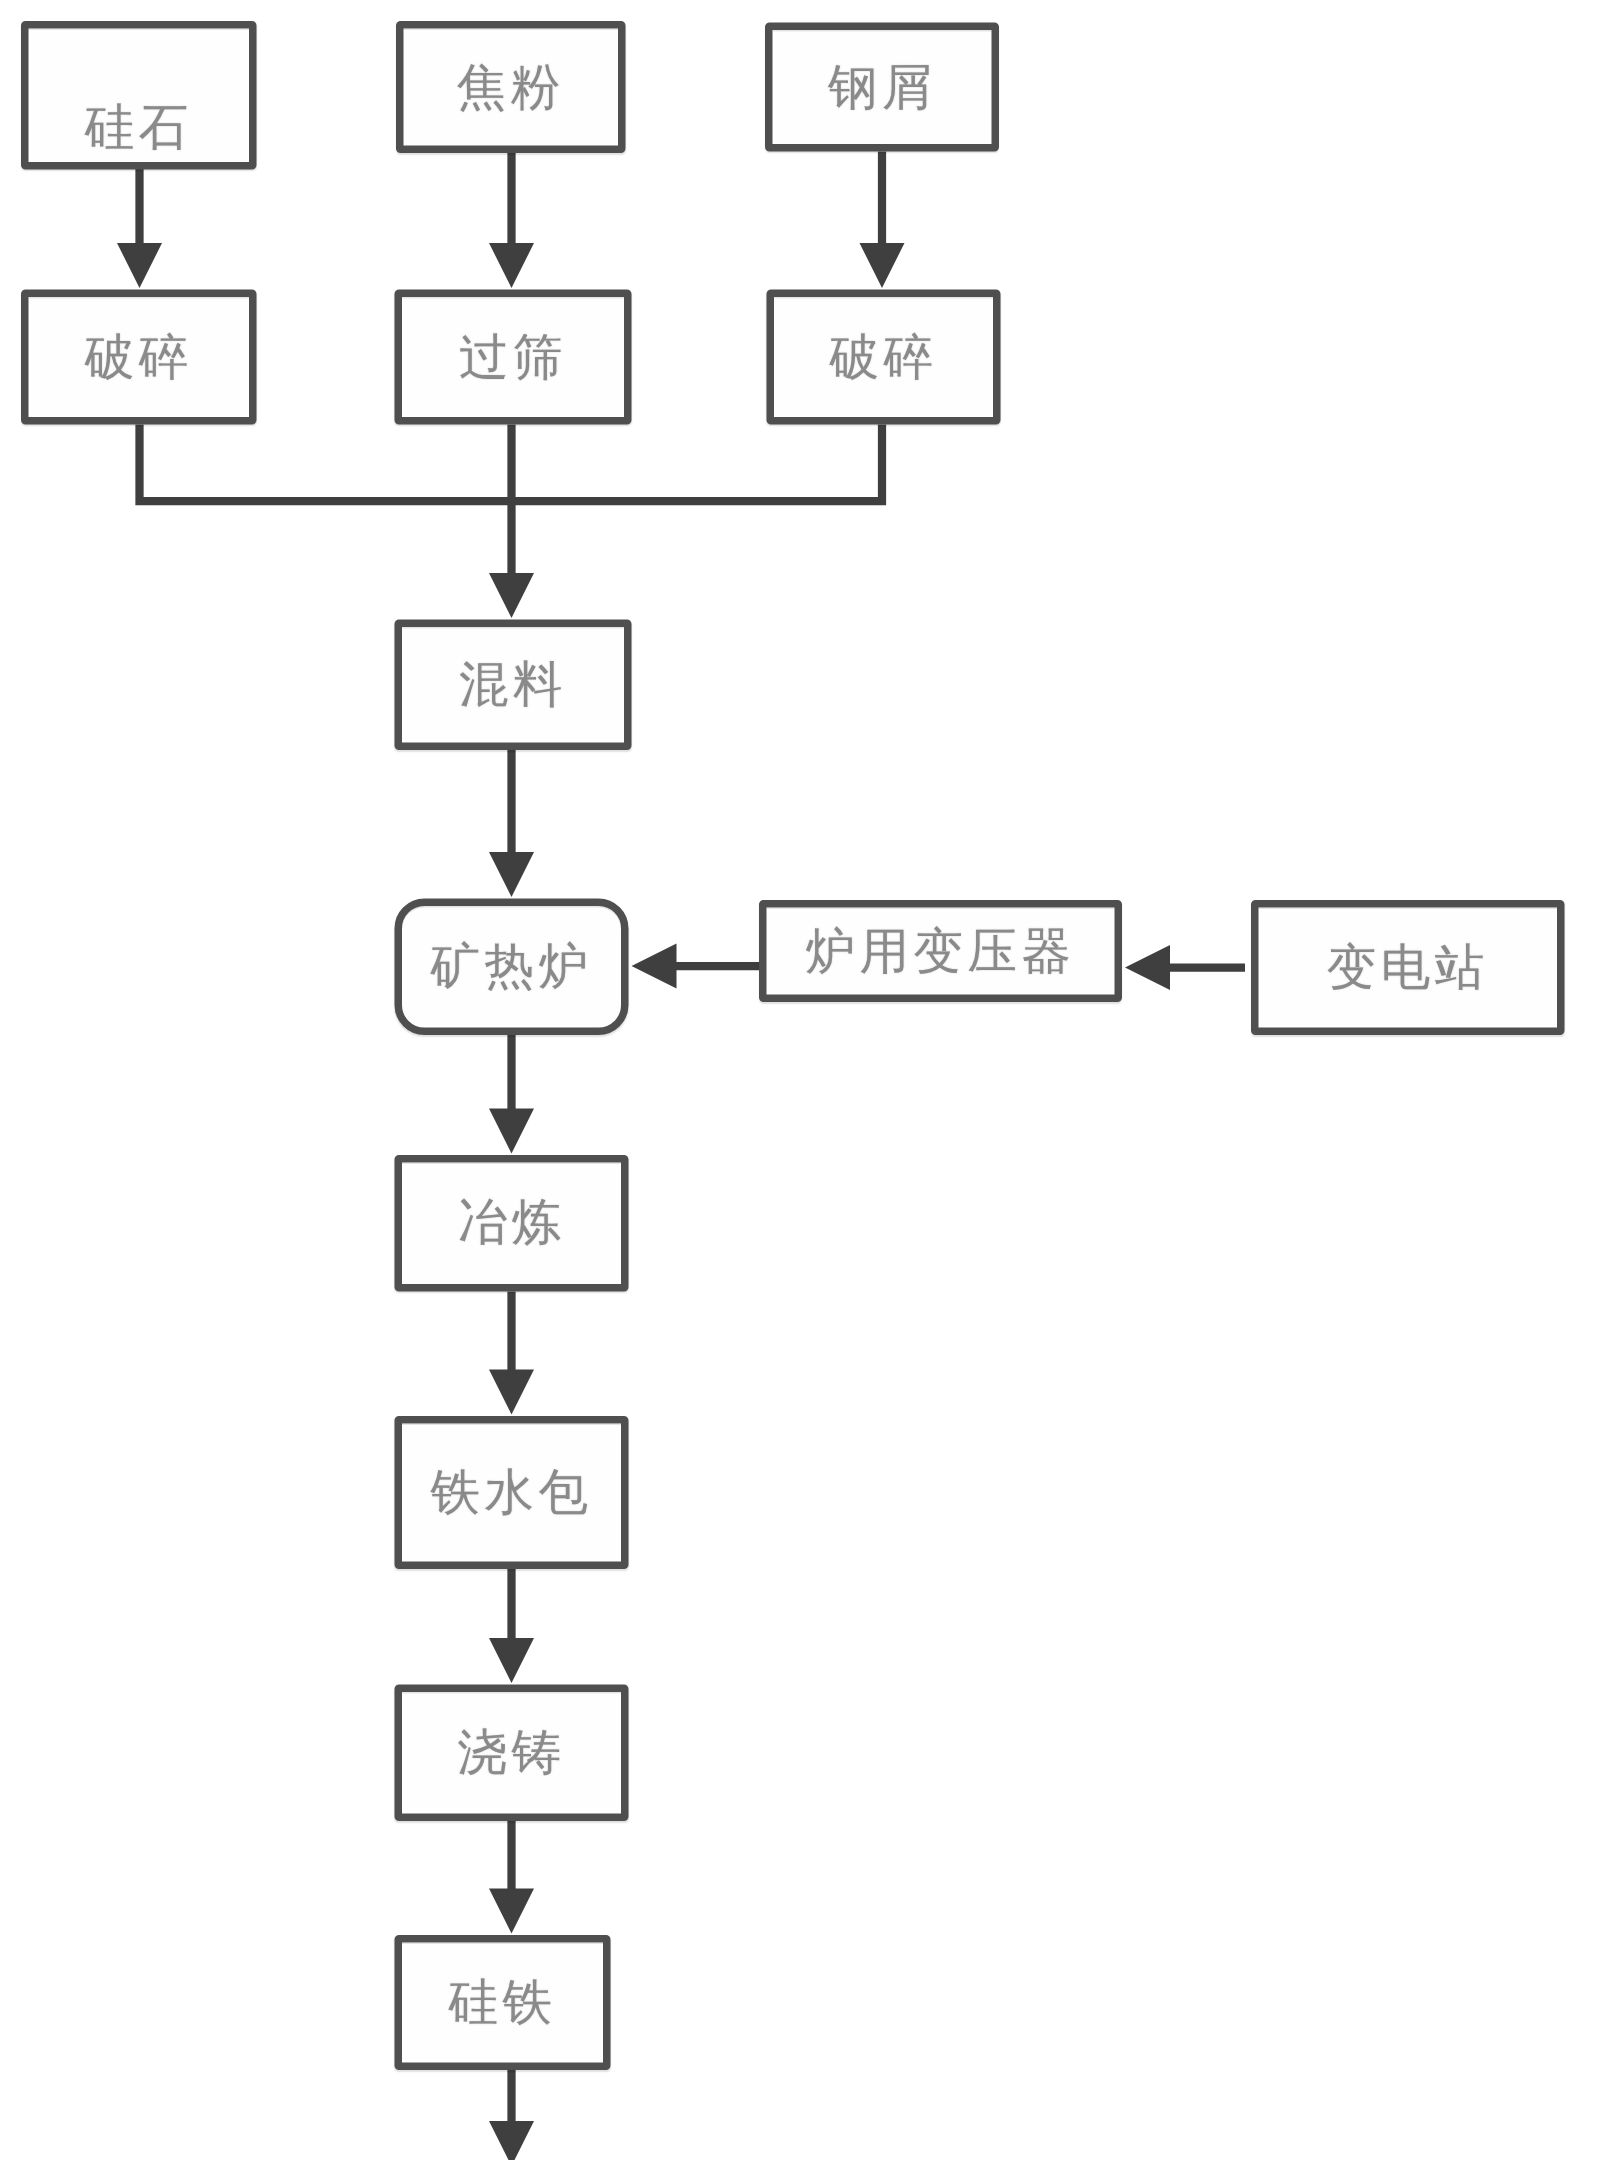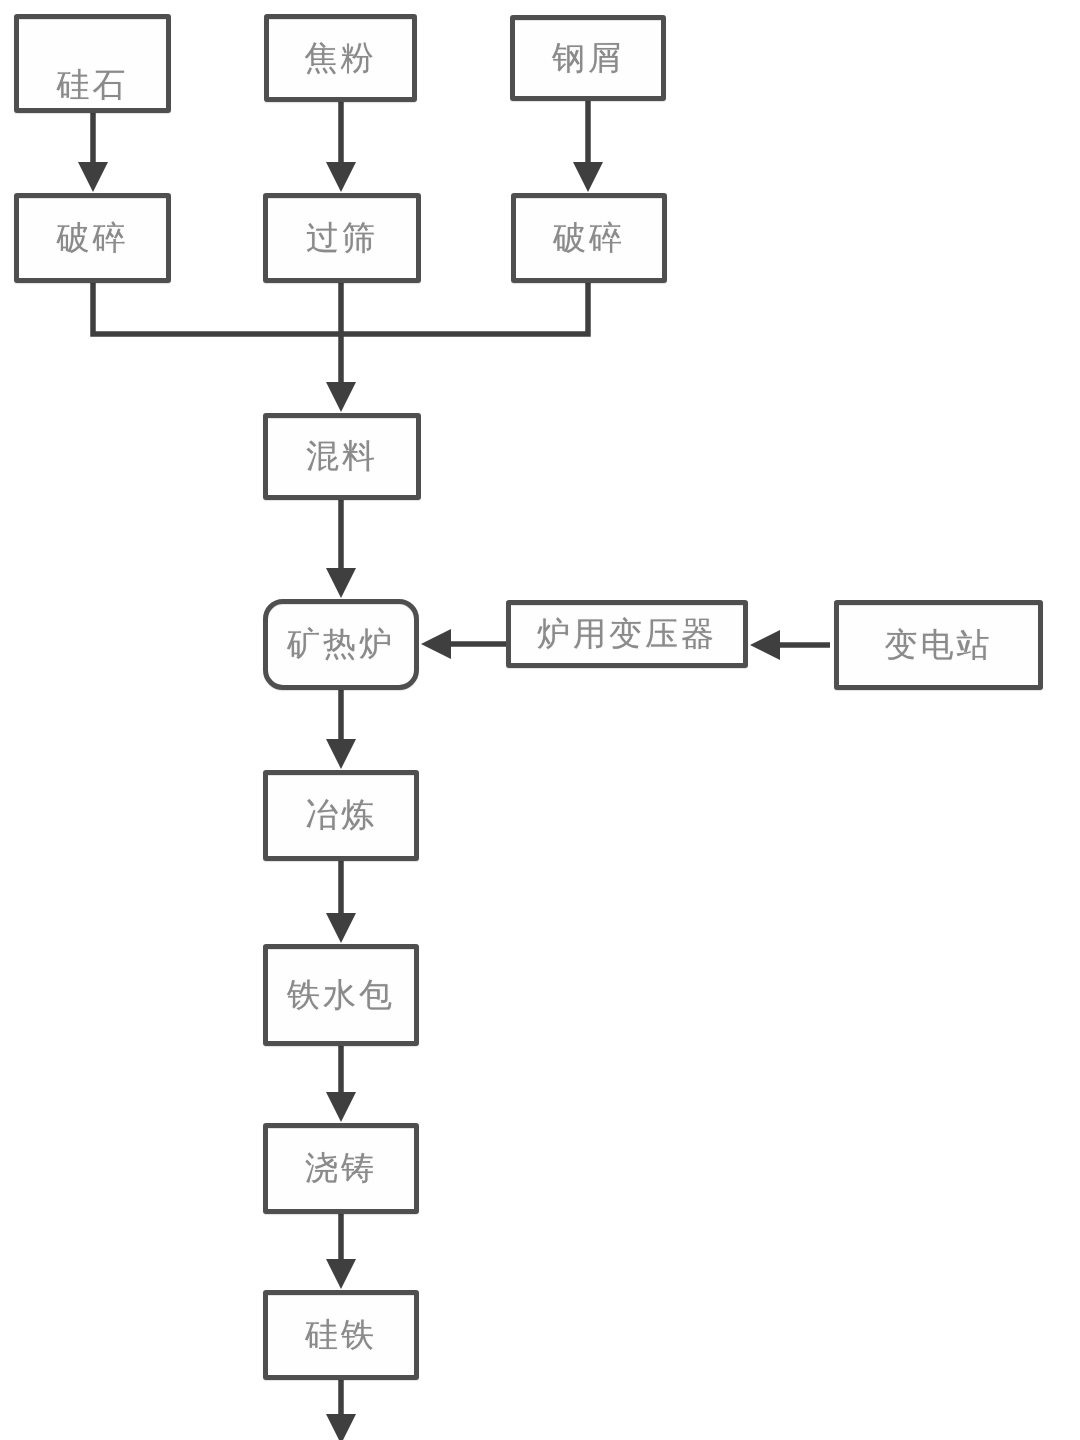--- a/index.html
+++ b/index.html
@@ -118,17 +118,17 @@
       </div>
       <div class="flow-node" style="left: 263px; top: 770px; width: 156px; height: 91px;">
         <span class="node-label">冶炼</span>
       </div>
       <div class="flow-node" style="left: 263px; top: 944px; width: 156px; height: 102px;">
         <span class="node-label">铁水包</span>
       </div>
       <div class="flow-node" style="left: 263px; top: 1123px; width: 156px; height: 91px;">
         <span class="node-label">浇铸</span>
       </div>
-      <div class="flow-node" style="left: 263px; top: 1290px; width: 156px; height: 90px;">
+      <div class="flow-node" style="left: 263px; top: 1290px; width: 144px; height: 90px;">
         <span class="node-label">硅铁</span>
       </div>
     </div>
 </div>
 
 </body></html>

